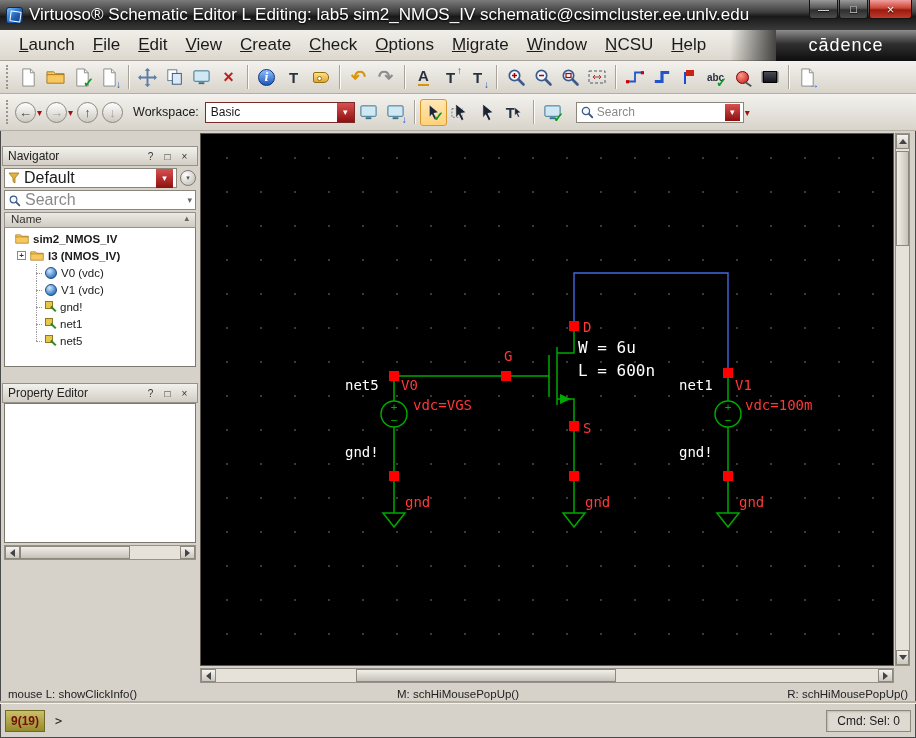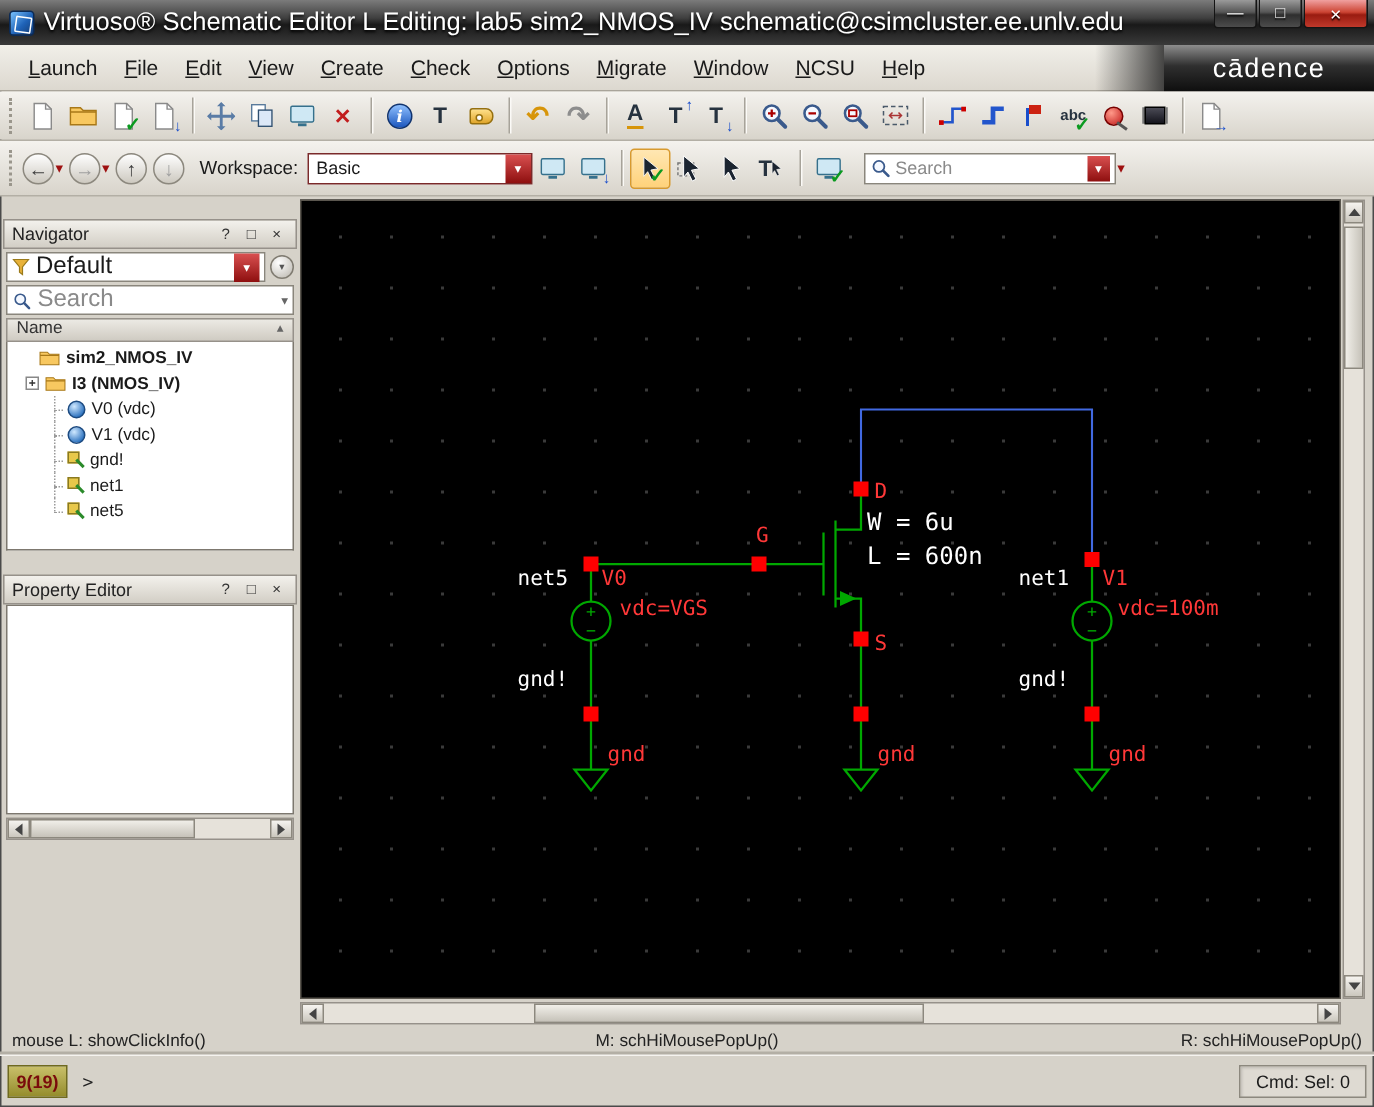--- a/index.html
+++ b/index.html
@@ -22,21 +22,21 @@
     text-shadow:0 1px 2px #000; flex:1; }
   .win-btns { display:flex; align-items:flex-start; align-self:flex-start; margin:0 4px 0 8px; }
   .win-btn { height:19px; width:29px; margin-left:1px; display:flex; align-items:center; justify-content:center;
     font-size:11px; line-height:1; color:#fff; border:1px solid #141414; border-top:none; border-radius:0 0 3px 3px;
     background:linear-gradient(#9a9a9a,#565656 45%,#2e2e2e 55%,#4c4c4c); text-shadow:0 1px 1px #000; }
   .win-btn.close { width:43px; background:linear-gradient(#f0a0a0,#cc4433 45%,#991b10 55%,#c0392b); font-size:13px; }
   
   #menubar { position:absolute; left:0; top:30px; right:0; height:31px;
     background:linear-gradient(#f1efe9,#dcd8cf); border-bottom:1px solid #a9a49a;
     display:flex; align-items:center; padding-left:10px; }
-  .menu-item { display:inline-block; padding:4px 9px; font-size:14px; }
+  .menu-item { display:inline-block; padding:4px 9px; font-size:17px; }
   .menu-item::first-letter { text-decoration:underline; }
   #brand { position:absolute; right:0; top:0; width:140px; height:31px;
     background:linear-gradient(180deg,#8d8d8d,#2f2f2f 45%,#0e0e0e); color:#fff;
     display:flex; align-items:center; justify-content:center; font-size:18px; letter-spacing:1px; }
   #brand::before { content:""; position:absolute; left:-46px; top:0; width:46px; height:31px;
     background:linear-gradient(90deg, rgba(60,60,60,0), rgba(40,40,40,.85)); }
   
   .toolbar { position:absolute; left:0; right:0; display:flex; align-items:center;
     background:linear-gradient(#f4f2ee,#d8d4cb); border-bottom:1px solid #b3afa5; padding:0 4px; }
   #toolbar1 { top:61px; height:33px; }
@@ -104,21 +104,21 @@
     border:1px solid #807c72; flex:none; display:flex; align-items:center; justify-content:center; font-size:7px; color:#555; }
   .search-row { height:22px; flex:none; display:flex; align-items:center; padding:0 2px 2px 2px; }
   .name-header { height:16px; flex:none; margin:0 2px; background:linear-gradient(#eceae4,#cfcbc2);
     border:1px solid #96918a; display:flex; align-items:flex-start; padding:0 6px; font-size:11.5px; color:#333; }
   .name-header .fill { flex:1; }
   .sort-glyph { font-size:9px; color:#666; }
   #tree { flex:1; margin:0 2px; background:#fff; border:1px solid #7d786f; border-top:none;
     overflow:hidden; padding-top:2px; }
   .trow { display:flex; align-items:center; height:17px; font-size:11.5px; white-space:nowrap; }
   .trow.bold { font-weight:bold; }
-  .pad0 { padding-left:20px; } .pad1 { padding-left:12px; } .pad2 { padding-left:26px; }
+  .pad0 { padding-left:9px; } .pad1 { padding-left:12px; } .pad2 { padding-left:26px; }
   .expander { width:9px; height:9px; flex:none; border:1px solid #888; background:#fff; color:#333;
     font-size:8px; line-height:7px; text-align:center; margin-right:3px; }
   .conn { width:12px; align-self:stretch; position:relative; flex:none; }
   .conn::before { content:""; position:absolute; left:5px; top:0; bottom:0; border-left:1px dotted #9a9a9a; }
   .conn::after { content:""; position:absolute; left:5px; top:50%; width:6px; border-top:1px dotted #9a9a9a; }
   .conn.last::before { bottom:50%; }
   .i-folder-s { flex:none; margin:0 4px 0 1px; }
   .i-inst { width:12px; height:12px; border-radius:50%; flex:none; margin:0 4px 0 2px;
     background:radial-gradient(circle at 35% 30%,#cfe8ff,#2f74c0 75%); border:1px solid #1c4a80; }
   .i-netpin { width:13px; height:13px; position:relative; flex:none; margin:0 3px 0 1px; }

